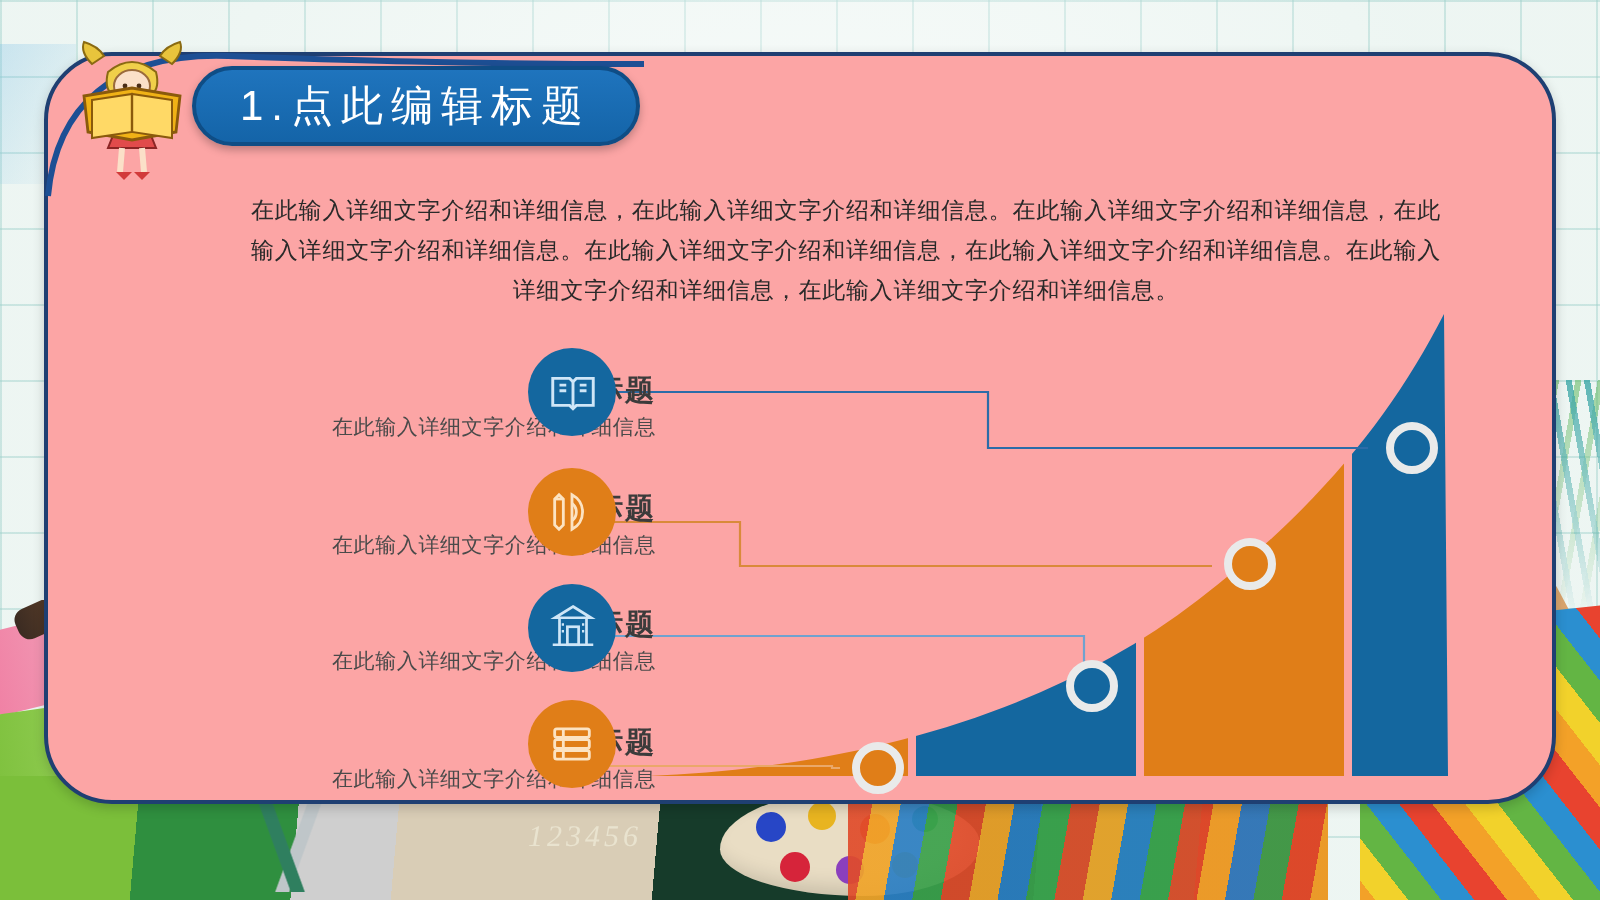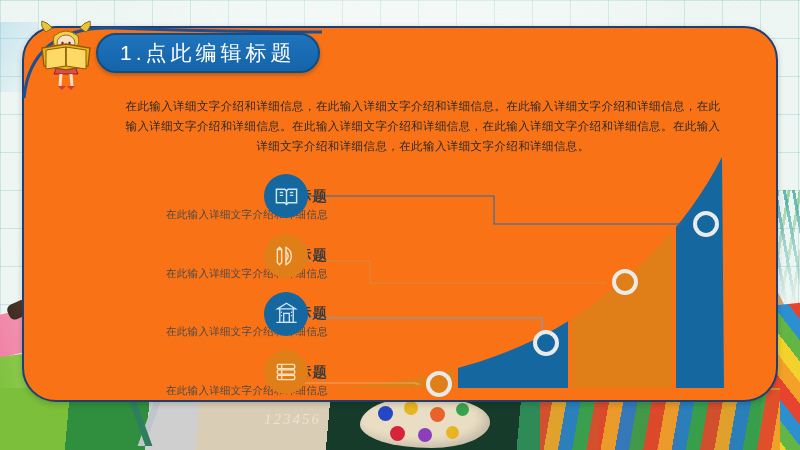--- a/index.html
+++ b/index.html
@@ -16,21 +16,21 @@
         linear-gradient(to right, rgba(150,205,200,.45) 1px, transparent 1px),
         linear-gradient(to bottom, rgba(150,205,200,.45) 1px, transparent 1px);
       background-size:38px 38px;
   }
   #bgwash{position:absolute;inset:0;
       background:radial-gradient(circle at 50% 38%, rgba(255,255,255,.65), rgba(230,242,238,.1) 70%);}
 
   
   .deco{position:absolute;pointer-events:none;}
 
-  #supplies-bottom{left:0;bottom:0;width:780px;height:62px;overflow:hidden;}
+  #supplies-bottom{left:0;bottom:0;width:664px;height:62px;overflow:hidden;}
   #supplies-bottom .band{position:absolute;left:0;bottom:0;width:800px;height:62px;
      background:
        linear-gradient(95deg,#7bbf3a 0 70px,#2f8f3f 70px 150px,#cfcfcf 150px 200px,
                        #d9cdb6 200px 330px,#163b2a 330px 520px,#2e8b57 520px 600px,
                        #b02b28 600px 680px,#1f7a44 680px 760px,#d98a2b 760px 800px);
   }
   #supplies-bottom .palette{position:absolute;left:360px;bottom:2px;width:130px;height:52px;
      background:#e9ddc4;border-radius:48% 52% 45% 55%/55% 50% 50% 45%;
      box-shadow:inset -6px -4px 10px rgba(0,0,0,.15);}
   #supplies-bottom .blob{position:absolute;border-radius:50%;}
@@ -63,21 +63,21 @@
        repeating-linear-gradient(80deg,rgba(46,160,160,.75) 0 3px,transparent 3px 9px),
        repeating-linear-gradient(100deg,rgba(90,180,90,.55) 0 3px,transparent 3px 11px);
      mask-image:linear-gradient(#000,transparent);}
 
   #supplies-topleft{left:0;top:0;width:40px;height:120px;overflow:hidden;}
   #supplies-topleft .mark{position:absolute;left:-10px;top:22px;width:48px;height:70px;
      background:linear-gradient(120deg,rgba(120,190,230,.35),transparent);}
 
   
   #card{position:absolute;left:22px;top:26px;width:752px;height:372px;
-        background:#f97316;border:2px solid #1f3f72;border-radius:34px;
+        background:#fca5a5;border:2px solid #1f3f72;border-radius:34px;
         box-shadow:0 2px 6px rgba(0,0,0,.18);overflow:hidden;}
 
   
   #title-pill{position:absolute;left:96px;top:33px;height:36px;padding:0 22px;
       display:flex;align-items:center;justify-content:center;
       background:linear-gradient(180deg,#1f74bd,#1464a8);
       border:2px solid #14denied;border:2px solid #0f4d85;border-radius:20px;
       color:#fff;font-size:21px;font-weight:normal;letter-spacing:4px;
       box-shadow:0 2px 4px rgba(0,0,0,.25);z-index:6;white-space:nowrap;}
 

